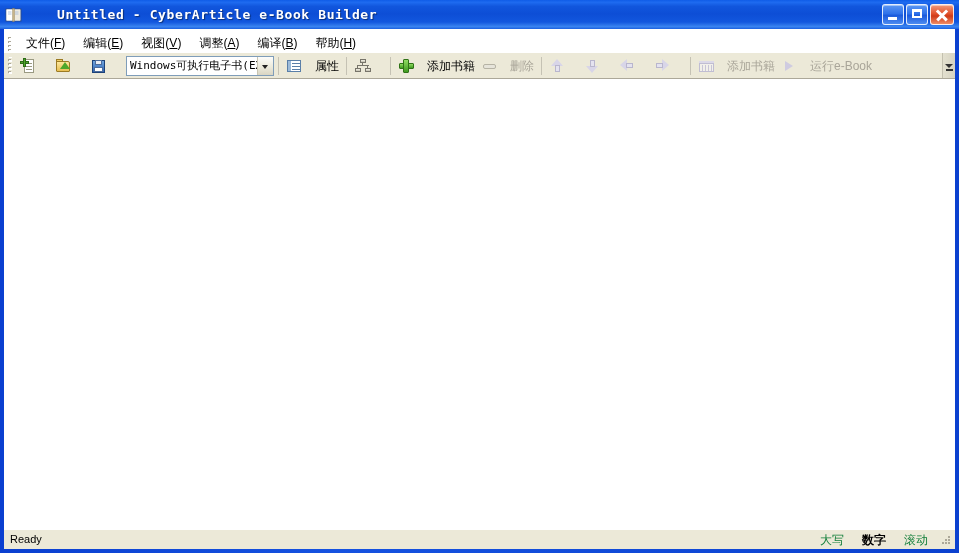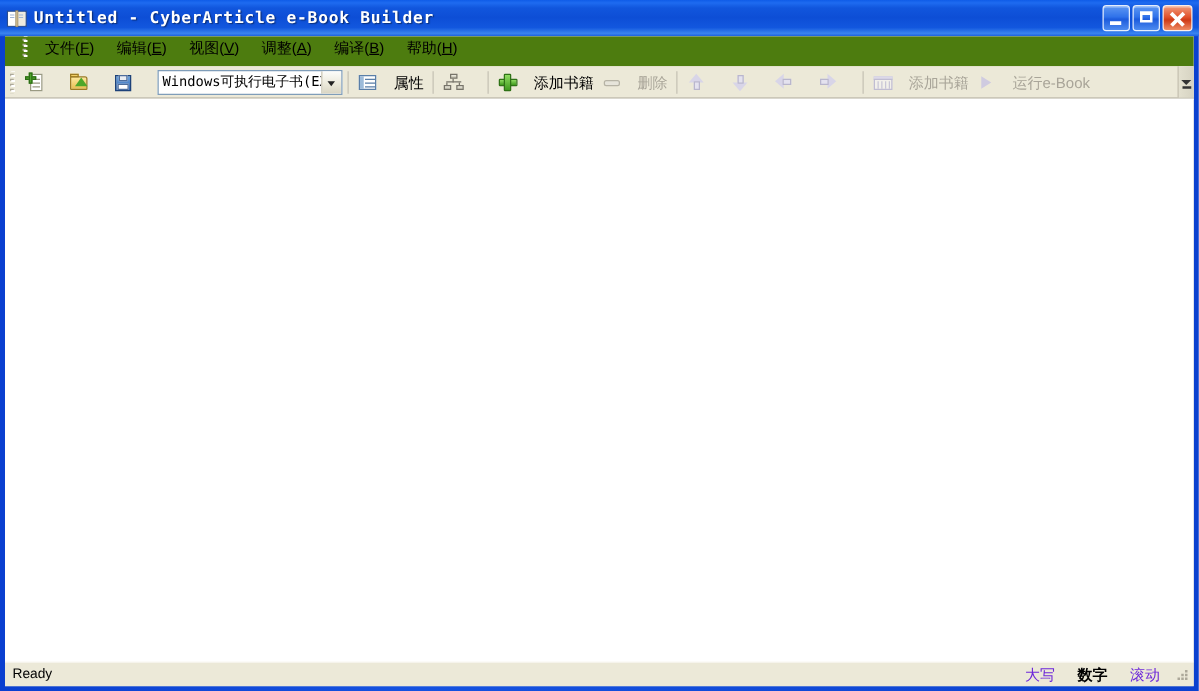--- a/index.html
+++ b/index.html
@@ -31,20 +31,21 @@
     flex: 0 0 29px;
     position: relative;
     background: linear-gradient(to bottom,
         #0f5ce8 0%, #1e6bf0 8%, #1156dd 22%,
         #0d4ed6 48%, #1257de 76%, #3a84f0 92%, #1a5fe0 100%);
     display: flex;
     align-items: center;
     padding: 0 2px 0 5px;
     box-sizing: border-box;
     overflow: hidden;
+    gap: 30px;
   }
   .title-icon {
     width: 17px; height: 16px;
     margin-right: 5px;
     flex: 0 0 17px;
     position: relative;
   }
   .title-text {
     color: #ffffff;
     font-family: "DejaVu Sans Mono", "Liberation Mono", monospace;
@@ -112,24 +113,24 @@
     display: flex;
     flex-direction: column;
     overflow: hidden;
     position: relative;
   }
 
   
   .menubar {
     height: 24px;
     flex: 0 0 24px;
-    background: #4d7c0f;
-    display: flex;
-    align-items: flex-start;
-    padding-left: 12px;
+    background: #ffffff;
+    display: flex;
+    align-items: flex-end;
+    padding-left: 2px;
     box-sizing: border-box;
   }
   .gripper {
     width: 7px; height: 18px;
     margin: 0 3px 0 1px;
     flex: 0 0 7px;
     background-image:
       linear-gradient(to bottom, #ffffff 50%, transparent 50%),
       linear-gradient(to bottom, #aca899 50%, transparent 50%);
     background-size: 3px 4px, 3px 4px;
@@ -427,21 +428,21 @@
     padding-left: 4px;
     line-height: 1;
     white-space: nowrap;
   }
   .status-pane {
     width: 42px;
     text-align: center;
     font-family: "Liberation Sans", "DejaVu Sans", sans-serif;
     font-size: 12px;
     line-height: 1;
-    color: #6d28d9;
+    color: #15803d;
     flex: 0 0 42px;
     white-space: nowrap;
   }
   .status-pane.on { color: #000000; font-weight: bold; }
   .status-grip {
     width: 14px; height: 14px;
     flex: 0 0 14px;
     margin-left: 2px;
     position: relative;
   }

